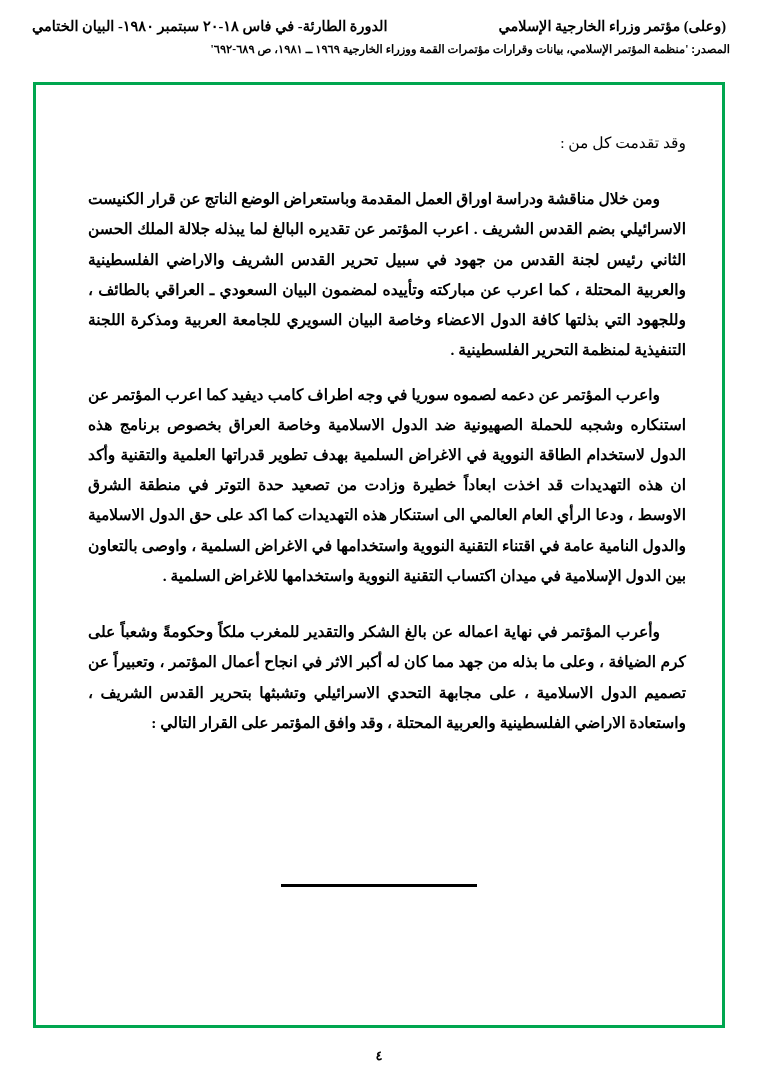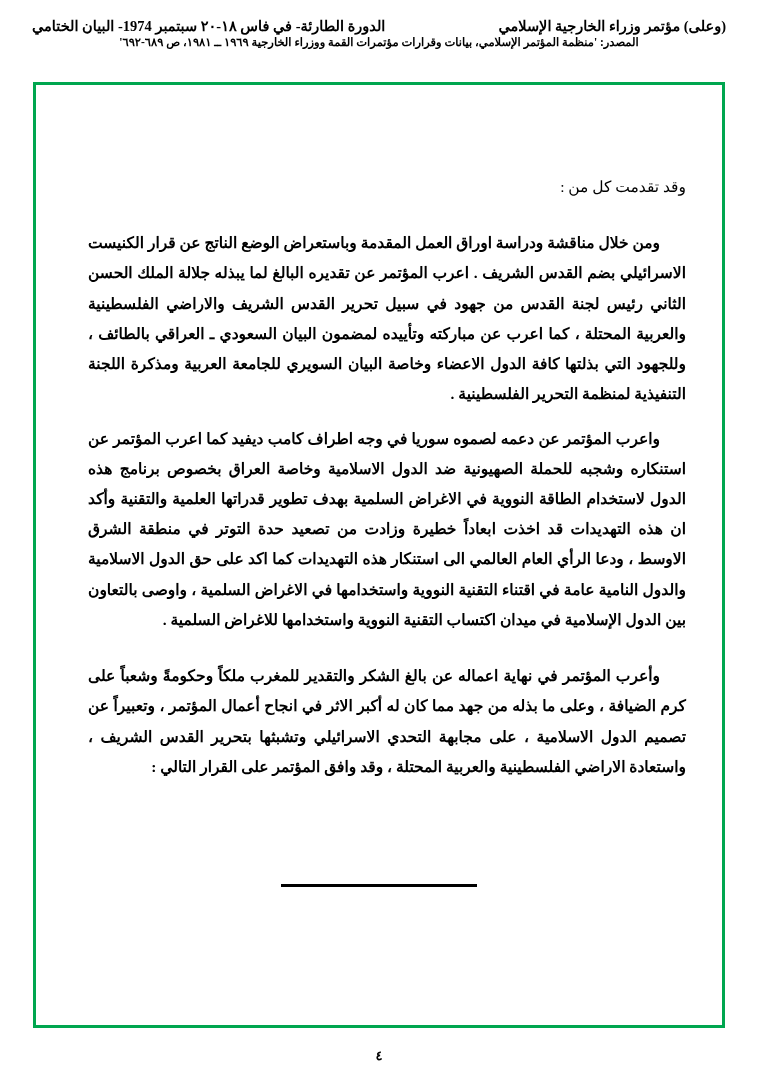--- a/index.html
+++ b/index.html
@@ -33,44 +33,44 @@
     font-weight: bold;
     font-size: 14.5px;
     letter-spacing: 0;
     direction: rtl;
     padding: 0 4px;
   }
   .header-left, .header-right {
     white-space: nowrap;
   }
   .header-source {
+    margin-top: 7px;
     font-size: 11.5px;
     font-weight: bold;
-    text-align: center;
+    text-align: right;
     direction: rtl;
   }
   .frame {
     position: absolute;
     top: 82px;
     right: 33px;
     left: 33px;
     bottom: 50px;
     border: 3px solid #00a64f;
     box-sizing: border-box;
   }
   .content {
     position: absolute;
     top: 128px;
     right: 72px;
     left: 88px;
     direction: rtl;
     text-align: justify;
     font-size: 15.5px;
     line-height: 1.95;
-    margin-top: 44px;
   }
   p {
     margin: 0 0 14px 0;
     text-align: justify;
     text-justify: inter-word;
   }
   p.indent {
     text-indent: 26px;
     font-weight: bold;
   }
@@ -104,21 +104,21 @@
   }
 </style>
 </head>
 <body>
 
 <div class="page">
 
   <div class="header">
     <div class="header-line">
       <span class="header-right">(وعلى) مؤتمر وزراء الخارجية الإسلامي</span>
-      <span class="header-left">الدورة الطارئة- في فاس ١٨-٢٠ سبتمبر 1974- البيان الختامي</span>
+      <span class="header-left">الدورة الطارئة- في فاس ١٨-٢٠ سبتمبر ١٩٨٠- البيان الختامي</span>
     </div>
     <div class="header-source">المصدر: 'منظمة المؤتمر الإسلامي، بيانات وقرارات مؤتمرات القمة ووزراء الخارجية ١٩٦٩ ــ ١٩٨١، ص ٦٨٩-٦٩٢'</div>
   </div>
 
   <div class="frame"></div>
 
   <div class="content">
     <p class="center-right">وقد تقدمت كل من :</p>
     <p class="indent gap-top">ومن خلال مناقشة ودراسة اوراق العمل المقدمة وباستعراض الوضع الناتج عن قرار الكنيست الاسرائيلي بضم القدس الشريف . اعرب المؤتمر عن تقديره البالغ لما يبذله جلالة الملك الحسن الثاني رئيس لجنة القدس من جهود في سبيل تحرير القدس الشريف والاراضي الفلسطينية والعربية المحتلة ، كما اعرب عن مباركته وتأييده لمضمون البيان السعودي ـ العراقي بالطائف ، وللجهود التي بذلتها كافة الدول الاعضاء وخاصة البيان السويري للجامعة العربية ومذكرة اللجنة التنفيذية لمنظمة التحرير الفلسطينية .</p>
     <p class="indent">واعرب المؤتمر عن دعمه لصموه سوريا في وجه اطراف كامب ديفيد كما اعرب المؤتمر عن استنكاره وشجبه للحملة الصهيونية ضد الدول الاسلامية وخاصة العراق بخصوص برنامج هذه الدول لاستخدام الطاقة النووية في الاغراض السلمية بهدف تطوير قدراتها العلمية والتقنية وأكد ان هذه التهديدات قد اخذت ابعاداً خطيرة وزادت من تصعيد حدة التوتر في منطقة الشرق الاوسط ، ودعا الرأي العام العالمي الى استنكار هذه التهديدات كما اكد على حق الدول الاسلامية والدول النامية عامة في اقتناء التقنية النووية واستخدامها في الاغراض السلمية ، واوصى بالتعاون بين الدول الإسلامية في ميدان اكتساب التقنية النووية واستخدامها للاغراض السلمية .</p>

